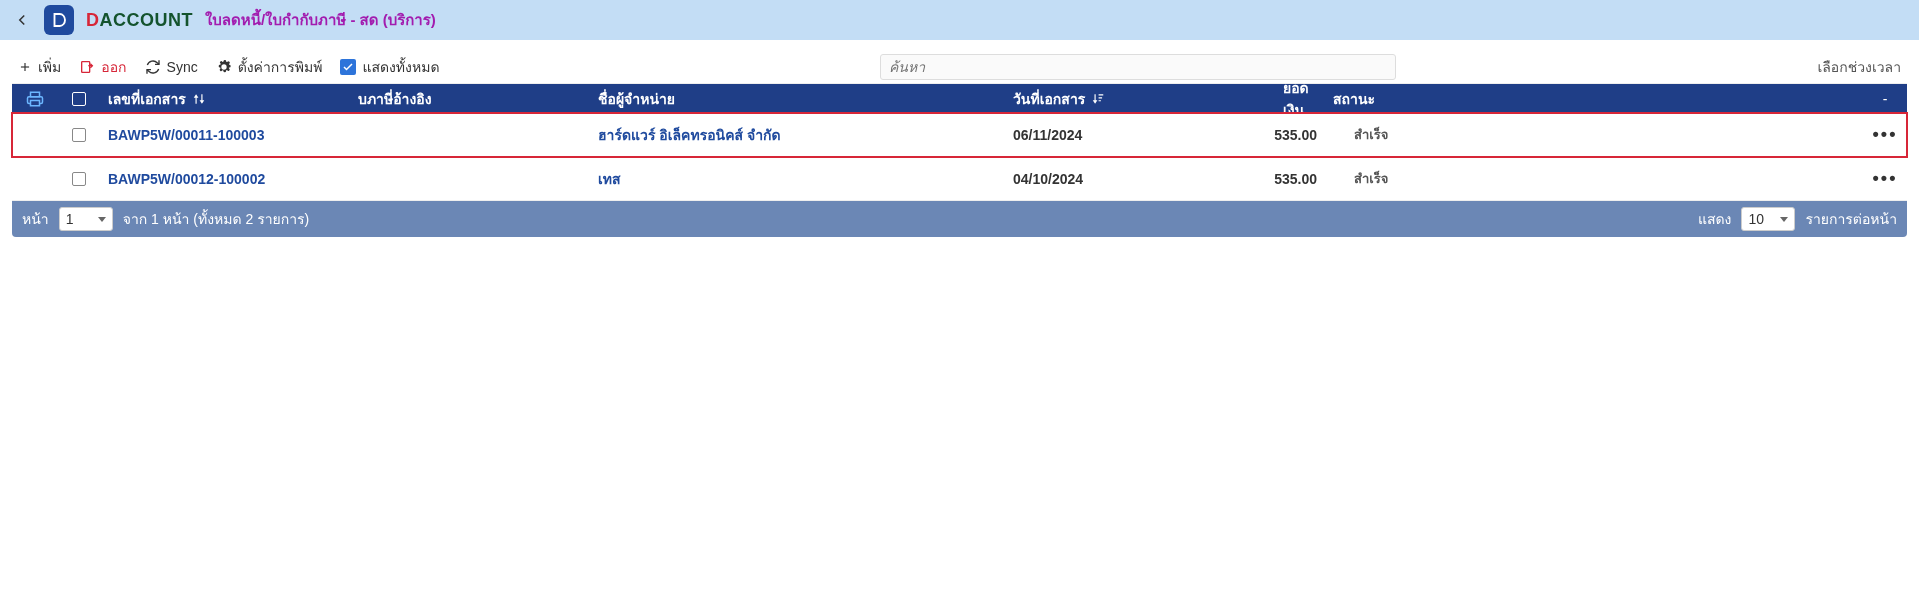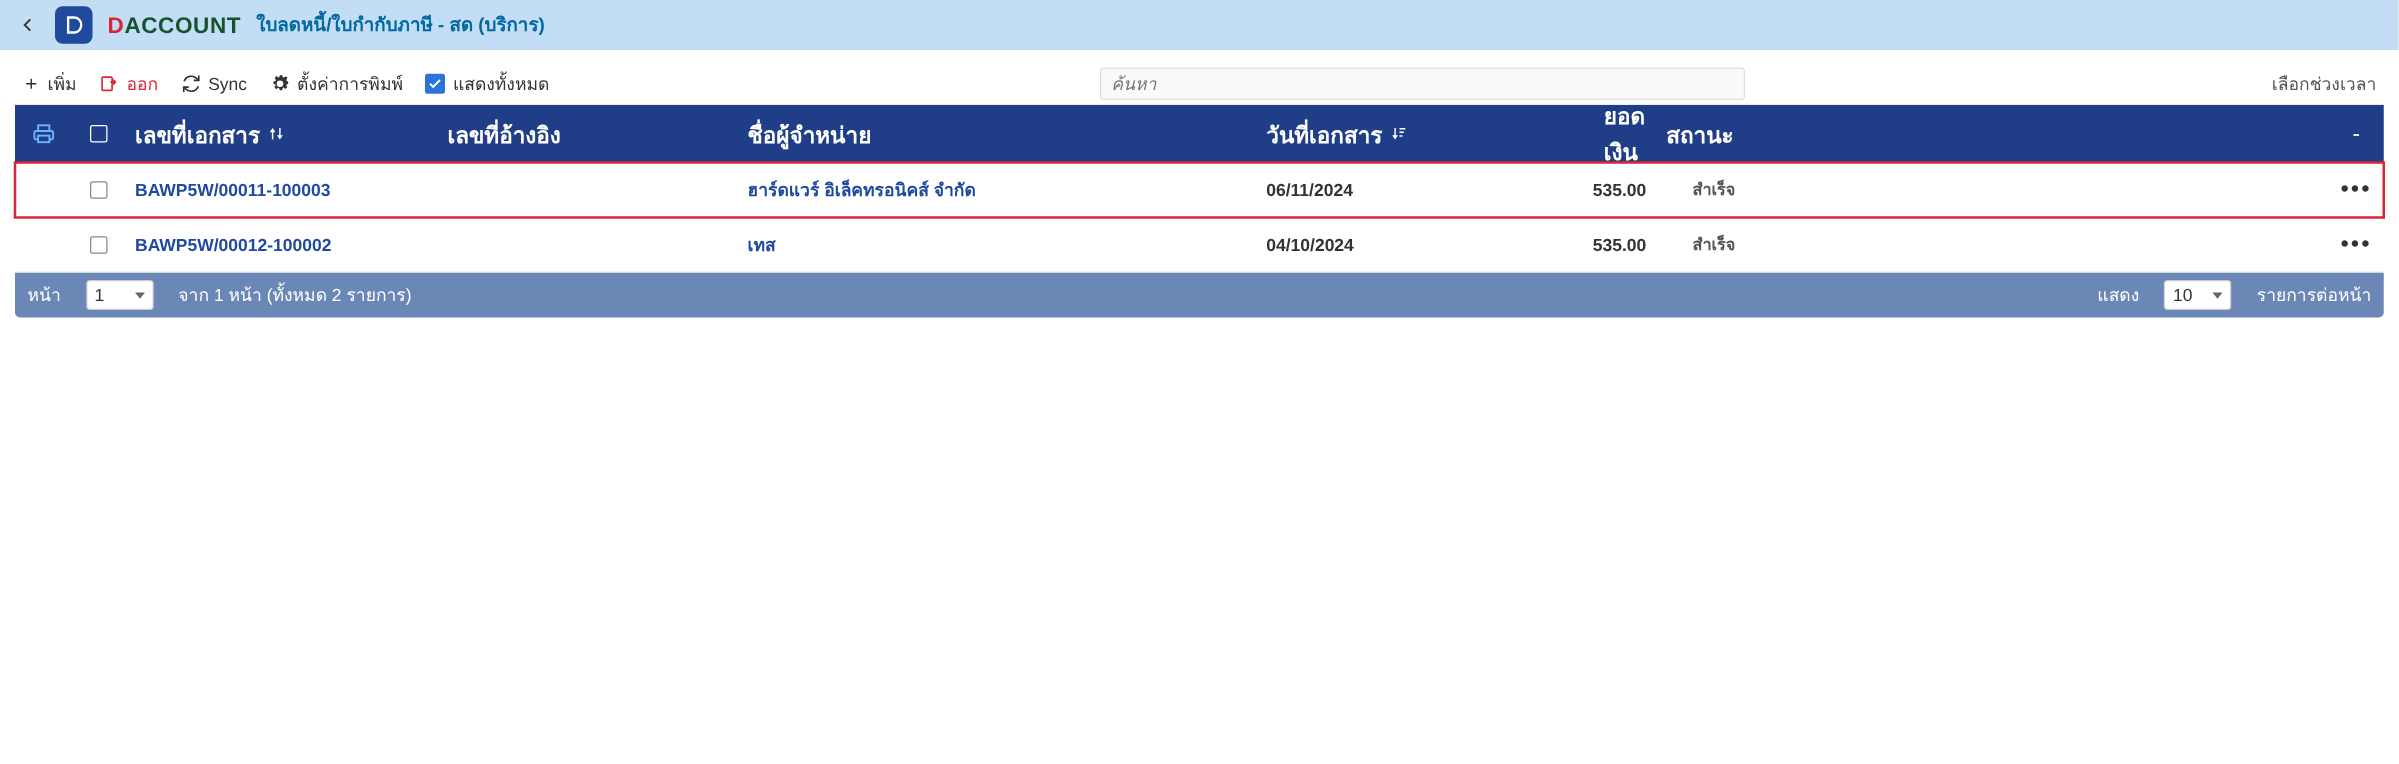--- a/index.html
+++ b/index.html
@@ -34,21 +34,21 @@
   }
   .logo-text {
     font-weight: bold;
     font-size: 18px;
     letter-spacing: 0.5px;
     display:flex;align-items:center;
   }
   .logo-text .d { color:#d72638; }
   .logo-text .rest { color:#14532d; }
   .page-title {
-    color:#0369a1;
+    color:#a21caf;
     font-size:15px;
     font-weight:bold;
   }
   .content {
     padding: 10px 12px 12px 12px;
   }
   .toolbar {
     display:flex;
     align-items:center;
     height: 34px;
@@ -97,22 +97,22 @@
     cursor:pointer;
   }
   .table {
     width:100%;
   }
   .thead {
     background:#1f3e87;
     color:#fff;
     display:flex;
     align-items:center;
-    height:46px;
-    font-size:18px;
+    height:29px;
+    font-size:14px;
   }
   .th {
     padding:0 8px;
     display:flex;
     align-items:center;
     gap:6px;
   }
   .col-print { width:46px; justify-content:center;}
   .col-chk { width:42px; justify-content:center;}
   .col-docno { width:250px; font-weight:bold;}
@@ -154,21 +154,21 @@
   .dots {
     font-size:18px; letter-spacing:2px; cursor:pointer; color:#333; font-weight:bold;
   }
   .pager {
     background:#6b87b5;
     color:#fff;
     display:flex;
     align-items:center;
     height:36px;
     padding:0 10px;
-    gap:20px;
+    gap:10px;
     border-radius:0 0 4px 4px;
     font-size:14px;
   }
   .pager .select {
     background:#fff;color:#333;border:1px solid #ccc;border-radius:3px;
     display:flex;align-items:center;padding:2px 6px;gap:10px;height:24px;min-width:54px;justify-content:space-between;
     cursor:pointer;
   }
   .pager .spacer { flex:1;}
   .caret {
@@ -255,21 +255,21 @@
         <span class="chkbox" style="border-color:#fff;background:transparent;"></span>
       </div>
       <div class="th col-docno">
         <span>เลขที่เอกสาร</span>
         <span class="sort-ic">
           <svg width="14" height="14" viewBox="0 0 24 24" fill="#fff">
               <path d="M7 4l-4 6h3v10h2V10h3L7 4zM17 20l4-6h-3V4h-2v10h-3l4 6z"></path>
             </svg>
         </span>
       </div>
-      <div class="th col-ref">เลขที่อ้างอิง</div>
+      <div class="th col-ref">บภาษี่อ้างอิง</div>
       <div class="th col-vendor">ชื่อผู้จำหน่าย</div>
       <div class="th col-date">
         <span>วันที่เอกสาร</span>
         <span class="sort-ic">
           <svg width="14" height="14" viewBox="0 0 24 24" fill="#fff">
               <path d="M7 20l-4-6h3V4h2v10h3l-4 6zM13 4h8v2h-8zM13 9h6v2h-6zM13 14h4v2h-4z"></path>
             </svg>
         </span>
       </div>
       <div class="th col-amount">ยอดเงิน</div>

